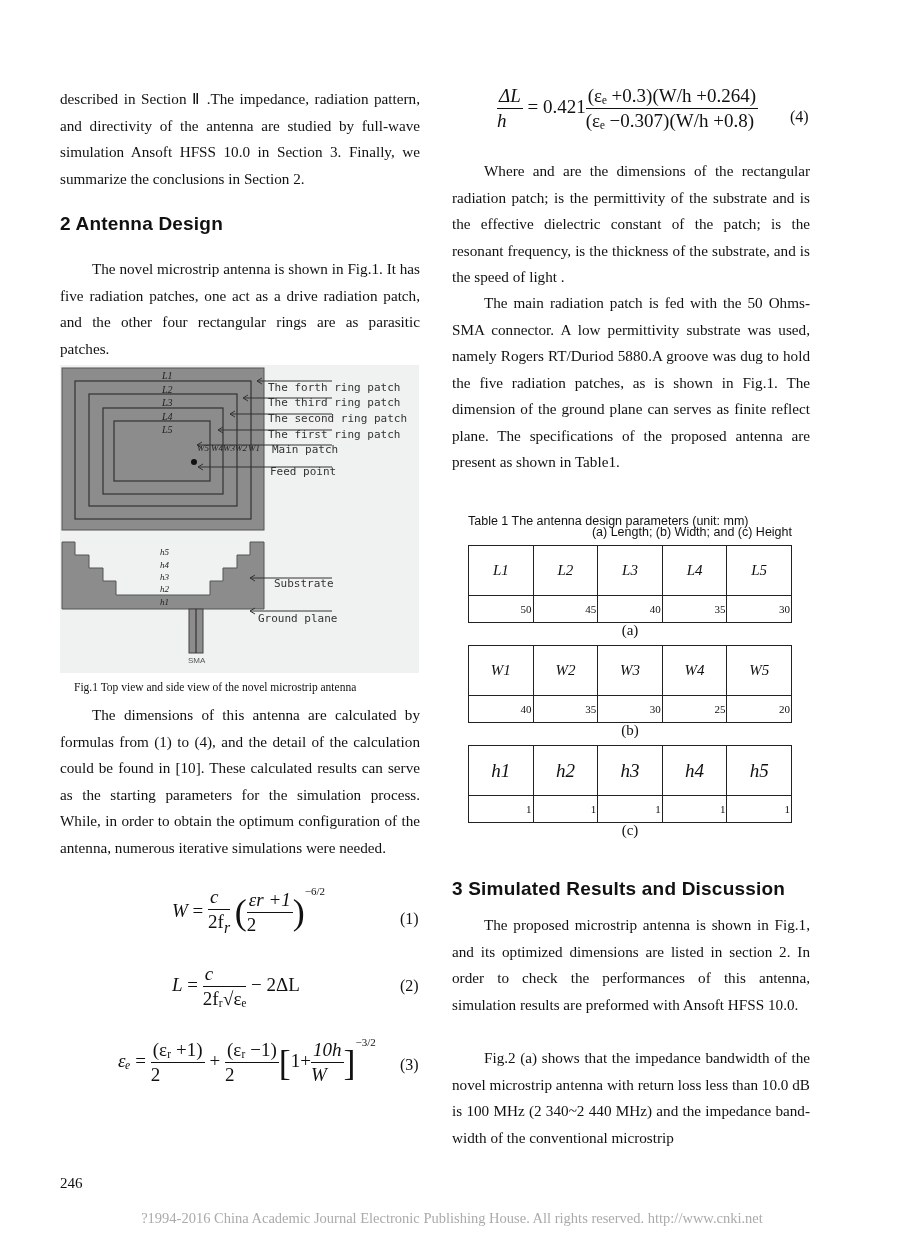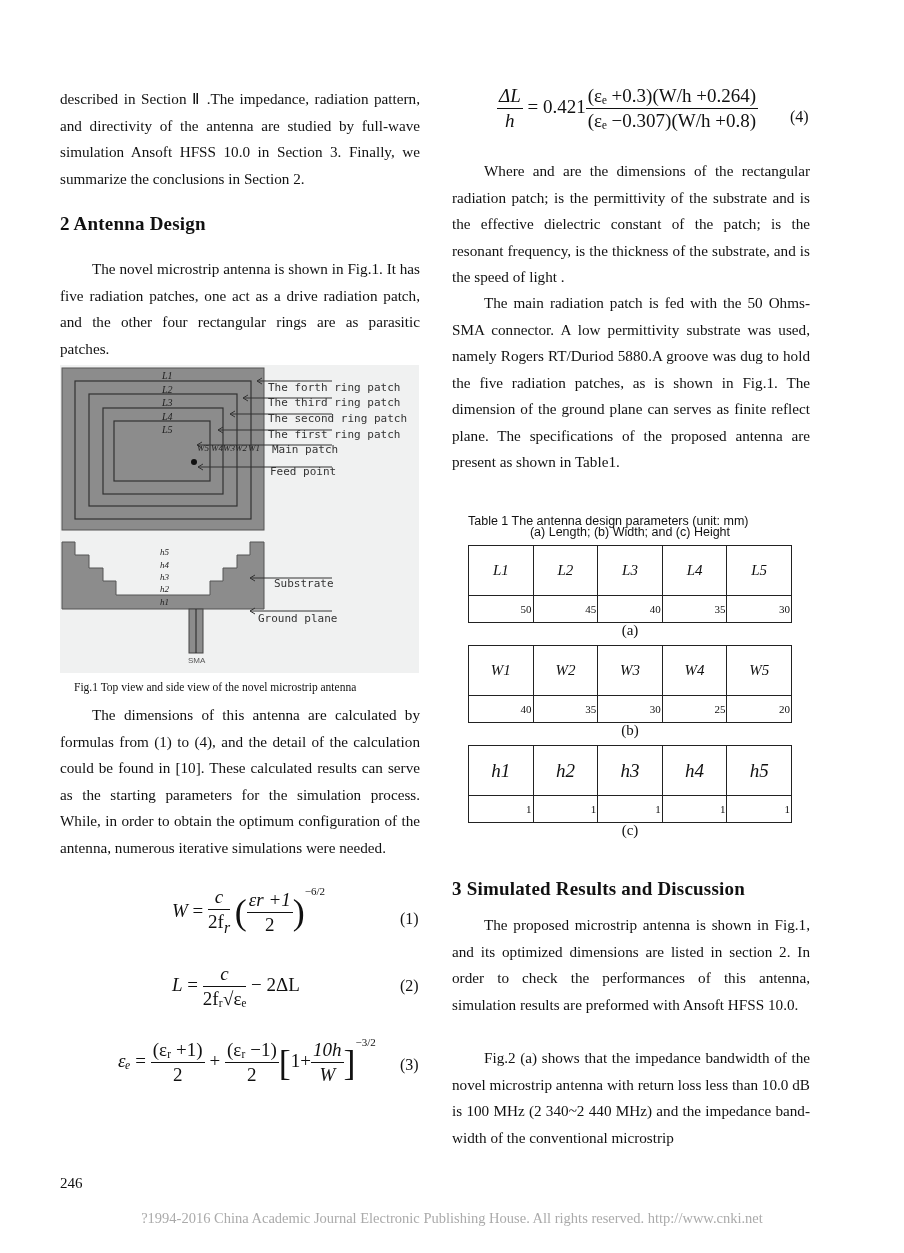--- a/index.html
+++ b/index.html
@@ -3,25 +3,25 @@
 <meta charset="utf-8">
 <style>
   html, body { margin:0; padding:0; background:#ffffff; }
   body { width:904px; height:1253px; position:relative; overflow:hidden;
          font-family:"Liberation Serif", serif; color:#111; }
   .col { position:absolute; }
   .lcol { left:60px; width:360px; }
   .rcol { left:452px; width:358px; }
   .para { font-size:15.2px; line-height:26.5px; text-align:justify; margin:0; }
   .indent { text-indent:32px; }
-  .heading { font-family:Liberation Serif, serif; font-size:19px; letter-spacing:0.2px; margin:0; }
+  .heading { font-family:Liberation Sans, sans-serif; font-size:19px; letter-spacing:0.2px; margin:0; }
   .eq { position:absolute; font-family:"Liberation Serif", serif; font-size:19px; }
   .eq i { font-style:italic; }
   .eqnum { position:absolute; font-size:16px; }
-  .frac { display:inline-block; vertical-align:middle; text-align:center; }
+  .frac { display:inline-block; vertical-align:middle; }
   .frac .num { display:block; border-bottom:1.2px solid #111; padding:0 2px; line-height:24px; }
   .frac .den { display:block; line-height:24px; }
   .figure { position:absolute; left:60px; top:365px; width:359px; height:308px; background:#f0f1f1; }
   .caption { font-size:11.5px; position:absolute; left:74px; top:681px; }
   table.param { border-collapse:collapse; position:absolute; left:468px; width:324px; }
   table.param td { border:1.2px solid #222; text-align:center; width:20%; font-family:"Liberation Serif", serif; }
   table.param tr.hdr td { height:47px; font-style:italic; font-size:15px; }
   table.param tr.val td { height:24px; font-size:11px;text-align:right; }
   .sublabel { position:absolute; font-size:15px; width:324px; left:468px; text-align:center; }
   .tcap { position:absolute; font-family:"Liberation Sans", sans-serif; font-size:12.5px; }
@@ -132,21 +132,21 @@
 <div class="eq" style="left:497px; top:84px;">
   <span class="frac"><span class="num"><i>ΔL</i></span><span class="den"><i>h</i></span></span>
   <span>= 0.421</span><span class="frac"><span class="num">(εₑ +0.3)(W/h +0.264)</span><span class="den">(εₑ −0.307)(W/h +0.8)</span></span>
 </div>
 <div class="eqnum" style="left:790px; top:108px;">(4)</div>
 
 <p class="col rcol para indent" style="top:158px;">Where and are the dimensions of the rectangular radiation patch; is the permittivity of the substrate and is the effective dielectric constant of the patch;   is the resonant frequency, is the thickness of the substrate, and is the speed of light .</p>
 <p class="col rcol para indent" style="top:290px;">The main radiation patch is fed with the 50 Ohms-SMA connector. A low permittivity substrate was used, namely Rogers RT/Duriod 5880.A groove was dug to hold the five radiation patches, as is shown in Fig.1. The dimension of the ground plane can serves as finite reflect plane. The specifications of the proposed antenna are present as shown in Table1.</p>
 
 <div class="tcap" style="left:468px; top:514px;">Table 1    The antenna design parameters (unit: mm)</div>
-<div class="tcap" style="left:468px; width:324px; text-align:center; top:525px;">(a) Length; (b) Width; and (c) Height</div>
+<div class="tcap" style="left:468px; width:324px; text-align:right; top:525px;">(a) Length; (b) Width; and (c) Height</div>
 
 <table class="param" style="top:545px;">
   <tbody>
       <tr class="hdr">
     <td>L1</td>
     <td>L2</td>
     <td>L3</td>
     <td>L4</td>
     <td>L5</td>
   </tr>

